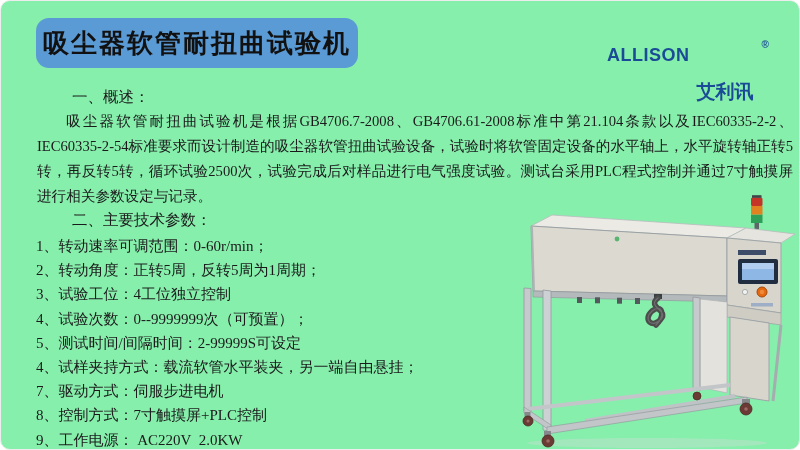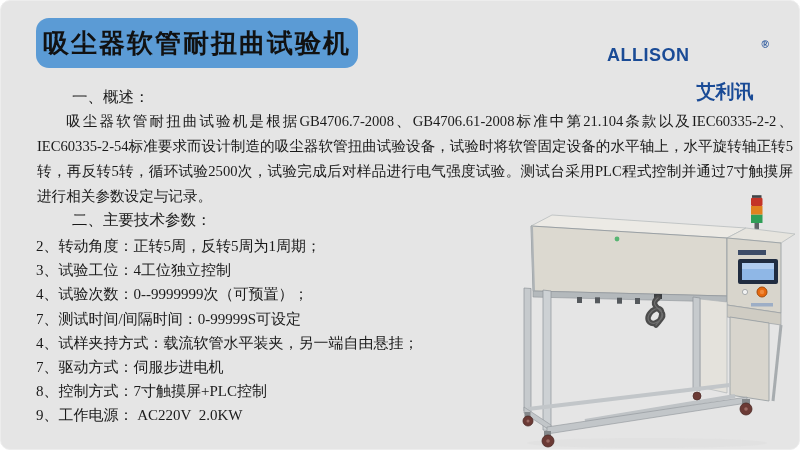--- a/index.html
+++ b/index.html
@@ -1,17 +1,17 @@
 <!DOCTYPE html>
 <html><head>
 <meta charset="utf-8">
 <style>
   html,body { margin:0; padding:0; background:#ffffff; }
   .page {
-    position:relative; width:800px; height:450px; background:#e5e5e5;
+    position:relative; width:800px; height:450px; background:#86efac;
     font-family:"Liberation Serif","DejaVu Serif",serif; color:#1a1a1a;
     overflow:hidden; box-sizing:border-box;
     border:1px solid #ededed; border-radius:10px;
   }
   
   .banner {
     position:absolute; left:35px; top:17px; width:322px; height:50px;
     background:#5B9BD5; border-radius:13px;
     display:flex; align-items:center; justify-content:center;
   }
@@ -52,24 +52,25 @@
     <span class="logo-en">ALLISON</span>
     <span class="logo-cn">艾利讯</span>
     <span class="logo-reg">®</span>
   </div>
 
   <div class="content">
     <div class="sec-heading">一、概述：</div>
     <p class="para">吸尘器软管耐扭曲试验机是根据GB4706.7-2008、GB4706.61-2008标准中第21.104条款以及IEC60335-2-2、IEC60335-2-54标准要求而设计制造的吸尘器软管扭曲试验设备，试验时将软管固定设备的水平轴上，水平旋转轴正转5转，再反转5转，循环试验2500次，试验完成后对样品进行电气强度试验。测试台采用PLC程式控制并通过7寸触摸屏进行相关参数设定与记录。</p>
     <div class="sec-heading">二、主要技术参数：</div>
     <div class="spec-list">
+      <div class="spec-item">1、转动速率可调范围：0-60r/min；</div>
       <div class="spec-item">2、转动角度：正转5周，反转5周为1周期；</div>
       <div class="spec-item">3、试验工位：4工位独立控制</div>
       <div class="spec-item">4、试验次数：0--9999999次（可预置）；</div>
-      <div class="spec-item">7、测试时间/间隔时间：0-99999S可设定</div>
+      <div class="spec-item">5、测试时间/间隔时间：2-99999S可设定</div>
       <div class="spec-item">4、试样夹持方式：载流软管水平装夹，另一端自由悬挂；</div>
       <div class="spec-item">7、驱动方式：伺服步进电机</div>
       <div class="spec-item">8、控制方式：7寸触摸屏+PLC控制</div>
       <div class="spec-item">9、工作电源： AC220V  2.0KW</div>
 
     </div>
   </div>
 
   <div class="machine">
     <svg width="302" height="258" viewBox="0 0 302 258" xmlns="http://www.w3.org/2000/svg">

